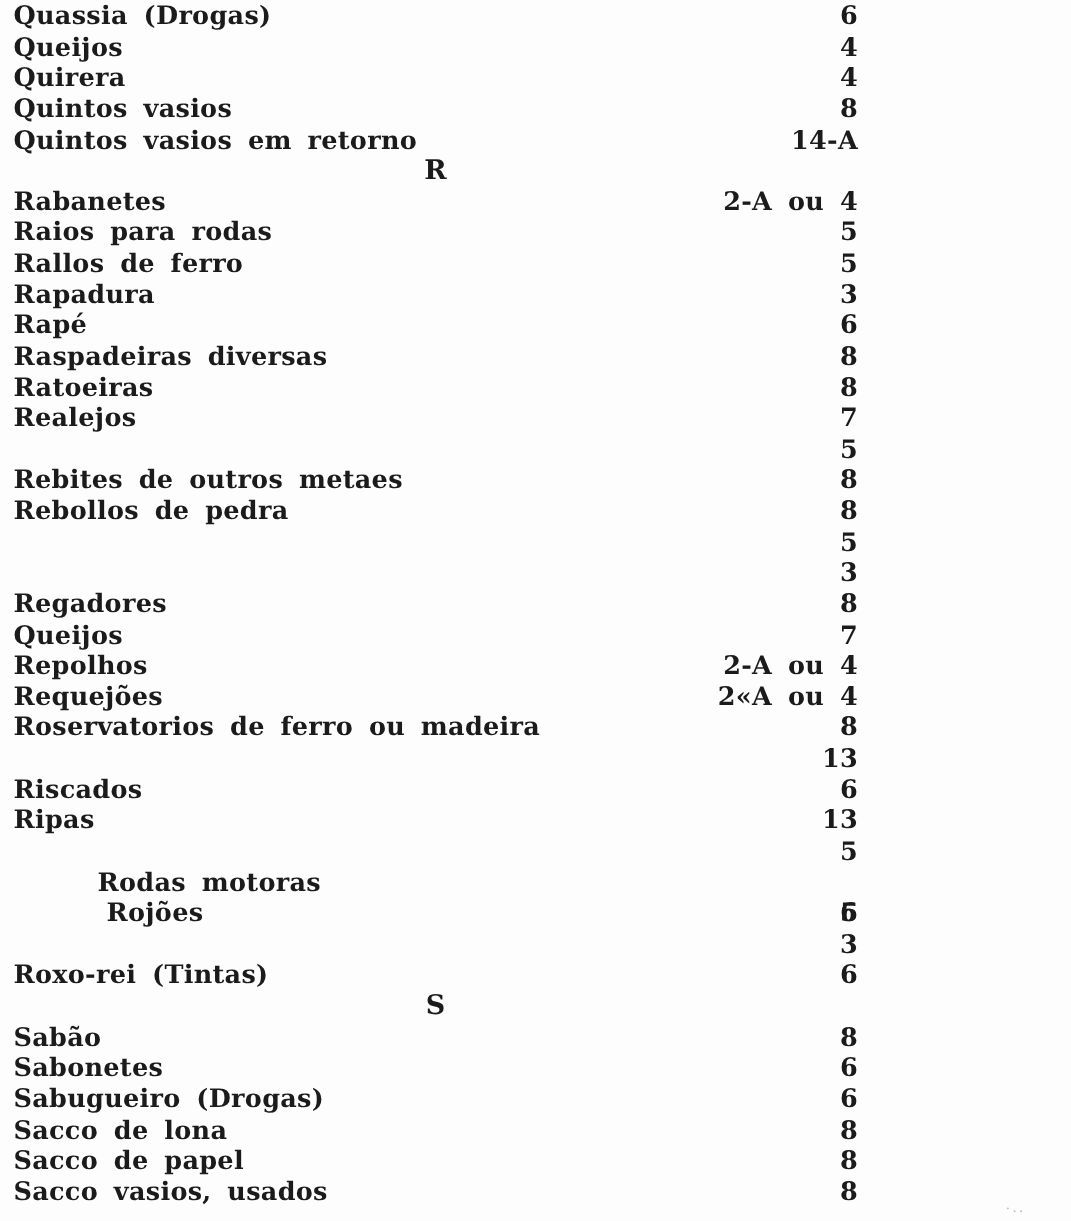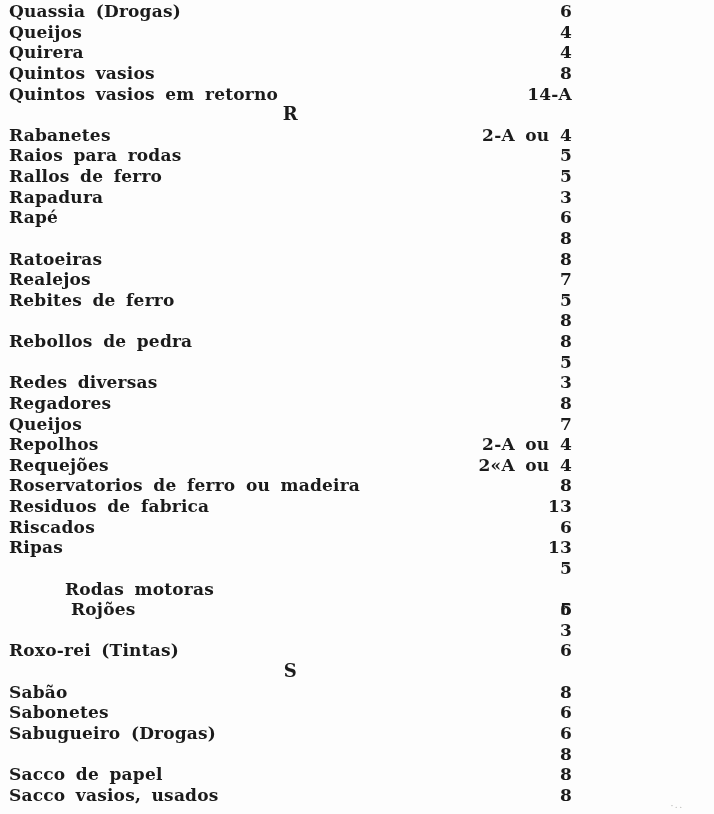--- a/index.html
+++ b/index.html
@@ -104,53 +104,53 @@
     <span class="label">Rapadura</span>
     <span class="value">3</span>
   </div>
 
   <div class="row">
     <span class="label">Rapé</span>
     <span class="value">6</span>
   </div>
 
   <div class="row">
+    <span class="label">Raspadeiras diversas</span>
     <span class="value">8</span>
   </div>
 
   <div class="row">
     <span class="label">Ratoeiras</span>
     <span class="value">8</span>
   </div>
 
   <div class="row">
     <span class="label">Realejos</span>
     <span class="value">7</span>
   </div>
 
   <div class="row">
-    <span class="label">Rebites de ferro</span>
-    <span class="value">5</span>
-  </div>
-
-  <div class="row">
+    <span class="value">5</span>
+  </div>
+
+  <div class="row">
+    <span class="label">Rebites de outros metaes</span>
     <span class="value">8</span>
   </div>
 
   <div class="row">
     <span class="label">Rebollos de pedra</span>
     <span class="value">8</span>
   </div>
 
   <div class="row">
     <span class="value">5</span>
   </div>
 
   <div class="row">
-    <span class="label">Redes diversas</span>
     <span class="value">3</span>
   </div>
 
   <div class="row">
     <span class="label">Regadores</span>
     <span class="value">8</span>
   </div>
 
   <div class="row">
     <span class="label">Queijos</span>
@@ -166,21 +166,20 @@
     <span class="label">Requejões</span>
     <span class="value">2«A ou 4</span>
   </div>
 
   <div class="row">
     <span class="label">Roservatorios de ferro ou madeira</span>
     <span class="value">8</span>
   </div>
 
   <div class="row">
-    <span class="label">Residuos de fabrica</span>
     <span class="value">13</span>
   </div>
 
   <div class="row">
     <span class="label">Riscados</span>
     <span class="value">6</span>
   </div>
 
   <div class="row">
     <span class="label">Ripas</span>
@@ -221,20 +220,21 @@
     <span class="label">Sabonetes</span>
     <span class="value">6</span>
   </div>
 
   <div class="row">
     <span class="label">Sabugueiro (Drogas)</span>
     <span class="value">6</span>
   </div>
 
   <div class="row">
+    <span class="label">Sacco de lona</span>
     <span class="value">8</span>
   </div>
 
   <div class="row">
     <span class="label">Sacco de papel</span>
     <span class="value">8</span>
   </div>
 
   <div class="row">
     <span class="label">Sacco vasios, usados</span>

